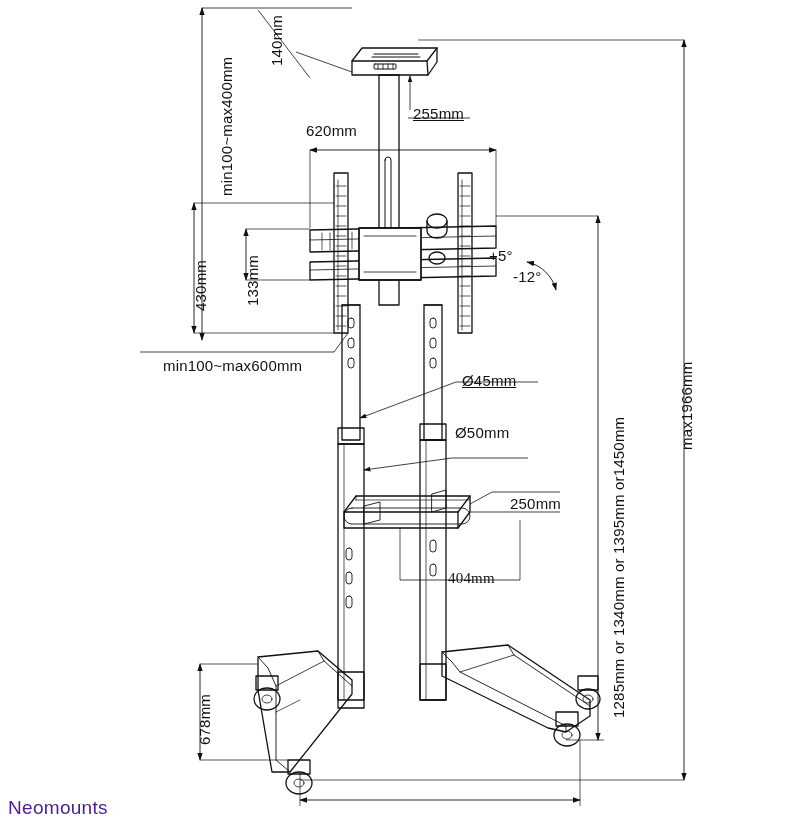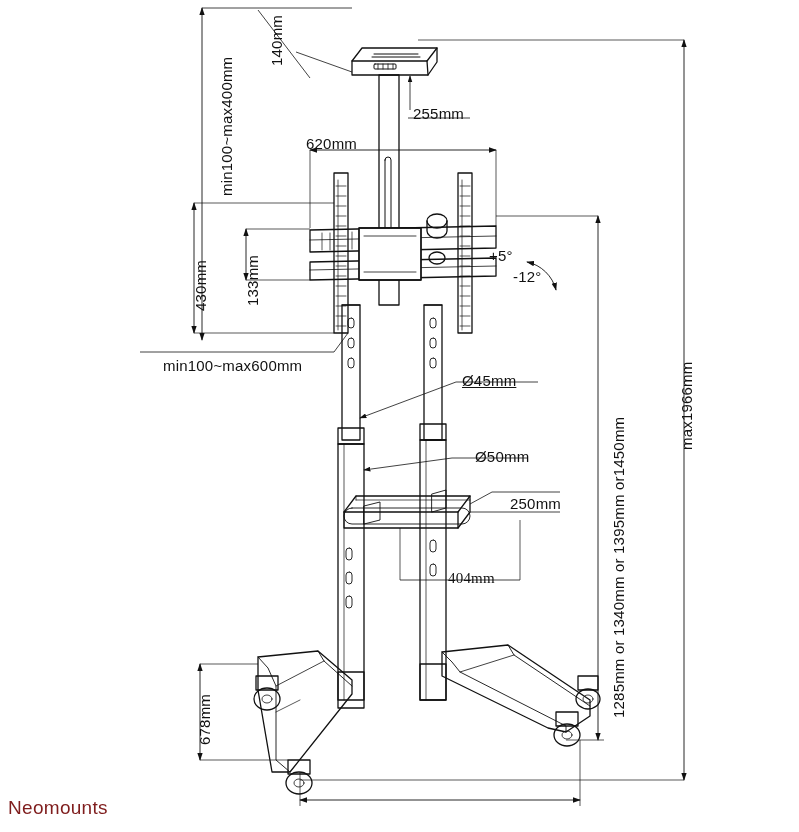--- a/index.html
+++ b/index.html
@@ -32,21 +32,21 @@
   }
   .rot90 {
     transform-origin: left top;
     transform: rotate(-90deg);
   }
   .brand {
     position: absolute;
     left: 8px;
     top: 797px;
     font-size: 19px;
-    color: #7f1d1d;
+    color: #4c1d95;
     letter-spacing: 0.3px;
   }
 </style>
 </head>
 <body>
 
 <div id="sheet">
 
   <svg width="799" height="832" viewBox="0 0 799 832">
     <g fill="none" stroke="#111111" stroke-width="1.3" stroke-linejoin="round" stroke-linecap="round">
@@ -244,36 +244,36 @@
       <path d="M300,800 L580,800" marker-start="url(#ah2)" marker-end="url(#ah)"></path>
       <path d="M300,772 L300,806" stroke-width="0.7"></path>
       <path d="M580,740 L580,806" stroke-width="0.7"></path>
     </g>
   </svg>
 
   <div class="dim-label rot90" style="left:218px; top:196px;">min100~max400mm</div>
 
   <div class="dim-label rot90" style="left:268px; top:66px;">140mm</div>
 
-  <div class="dim-label" style="left:413px; top:105px;">255mm</div>
-
-  <div class="dim-label" style="left:306px; top:135px;">620mm</div>
+  <div class="dim-label" style="left:413px; top:105px;text-decoration:underline;">255mm</div>
+
+  <div class="dim-label" style="left:306px; top:122px;">620mm</div>
 
   <div class="dim-label rot90" style="left:192px; top:311px;">430mm</div>
 
   <div class="dim-label rot90" style="left:244px; top:306px;">133mm</div>
 
   <div class="dim-label" style="left:139px; top:357px;margin-left:24px;">min100~max600mm</div>
 
   <div class="dim-label" style="left:489px; top:247px;">+5°</div>
   <div class="dim-label" style="left:513px; top:268px;">-12°</div>
 
   <div class="dim-label" style="left:462px; top:372px;text-decoration:underline;">Ø45mm</div>
 
-  <div class="dim-label" style="left:455px; top:448px;margin-left:20px;">Ø50mm</div>
+  <div class="dim-label" style="left:455px; top:424px;">Ø50mm</div>
 
   <div class="dim-label" style="left:497px; top:495px;margin-left:13px;">250mm</div>
 
   <div class="dim-label" style="left:448px; top:570px;font-family:Liberation Serif, serif;">404mm</div>
 
   <div class="dim-label rot90" style="left:610px; top:718px;">1285mm or 1340mm or 1395mm or1450mm</div>
 
   <div class="dim-label rot90" style="left:678px; top:450px;">max1966mm</div>
 
   <div class="dim-label rot90" style="left:196px; top:745px;">678mm</div>

